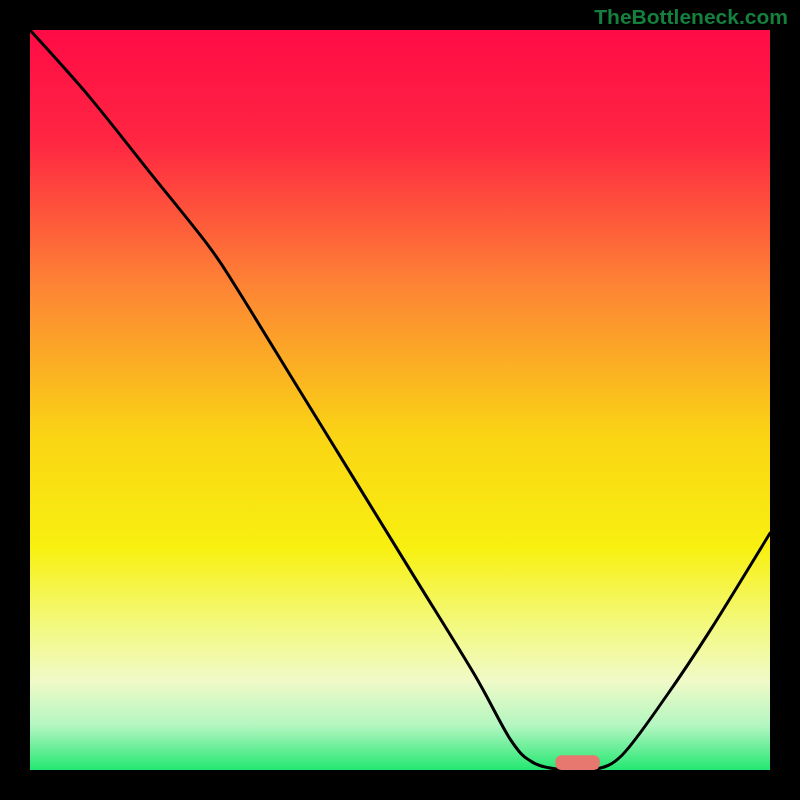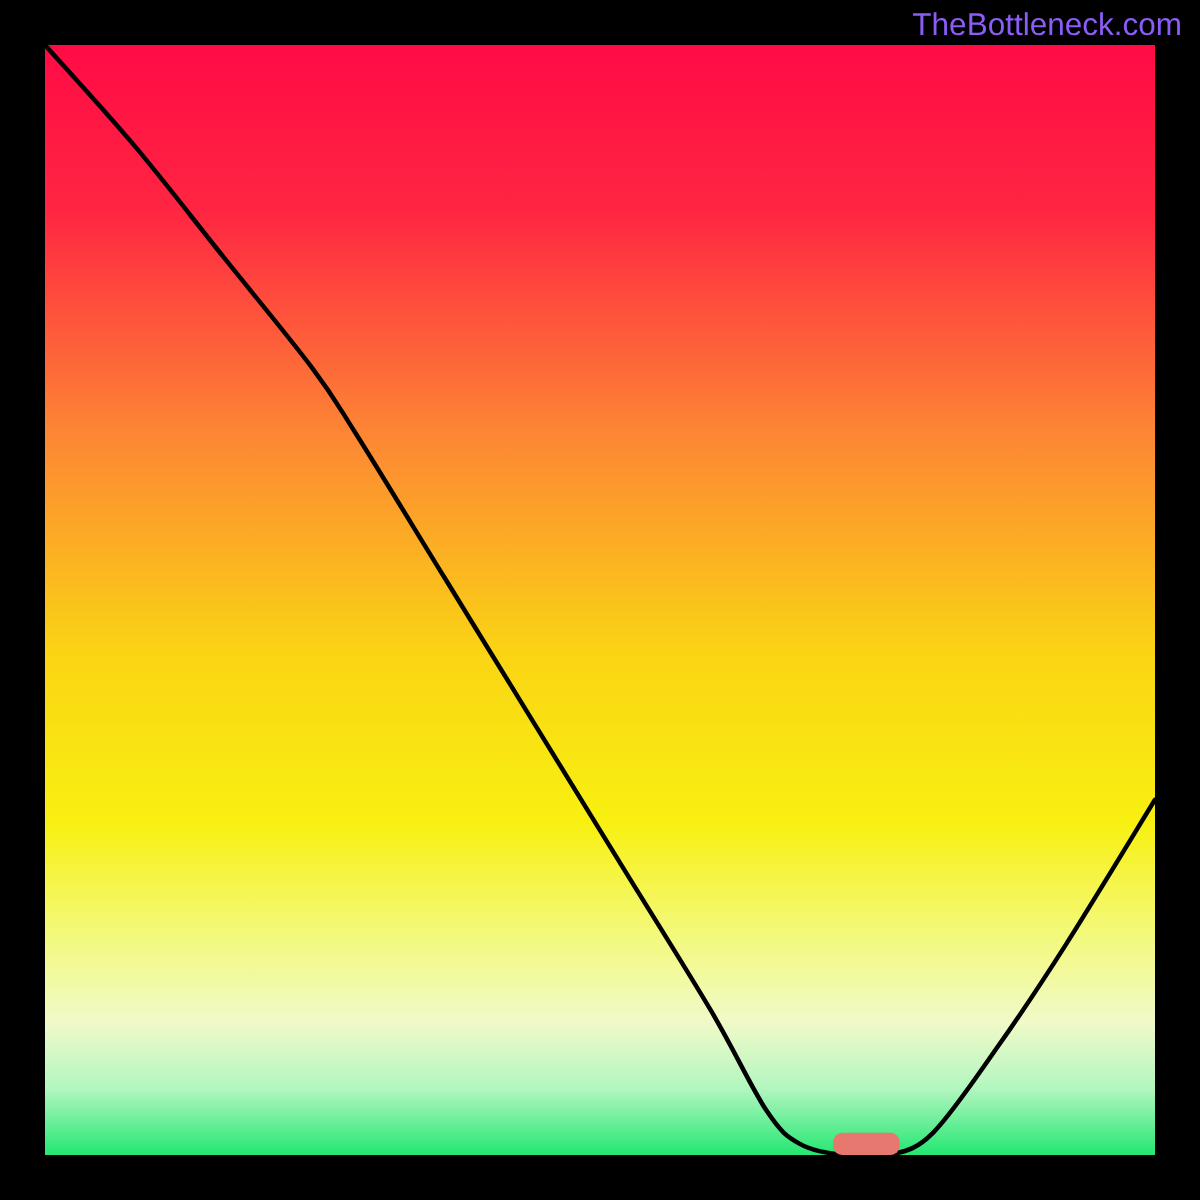--- a/index.html
+++ b/index.html
@@ -8,23 +8,23 @@
     width: 800px;
     height: 800px;
     background: #000;
     position: relative;
     font-family: Arial, sans-serif;
   }
   .watermark {
     position: absolute;
     top: 5px;
     right: 12px;
-    color: #8b5cf6;
+    color: #15803d;
     font-size: 21px;
-    font-weight: normal;
+    font-weight: bold;
     z-index: 10;
   }
   .plot-area {
     position: absolute;
     left: 30px;
     top: 30px;
     width: 740px;
     height: 740px;
   }
   svg {

